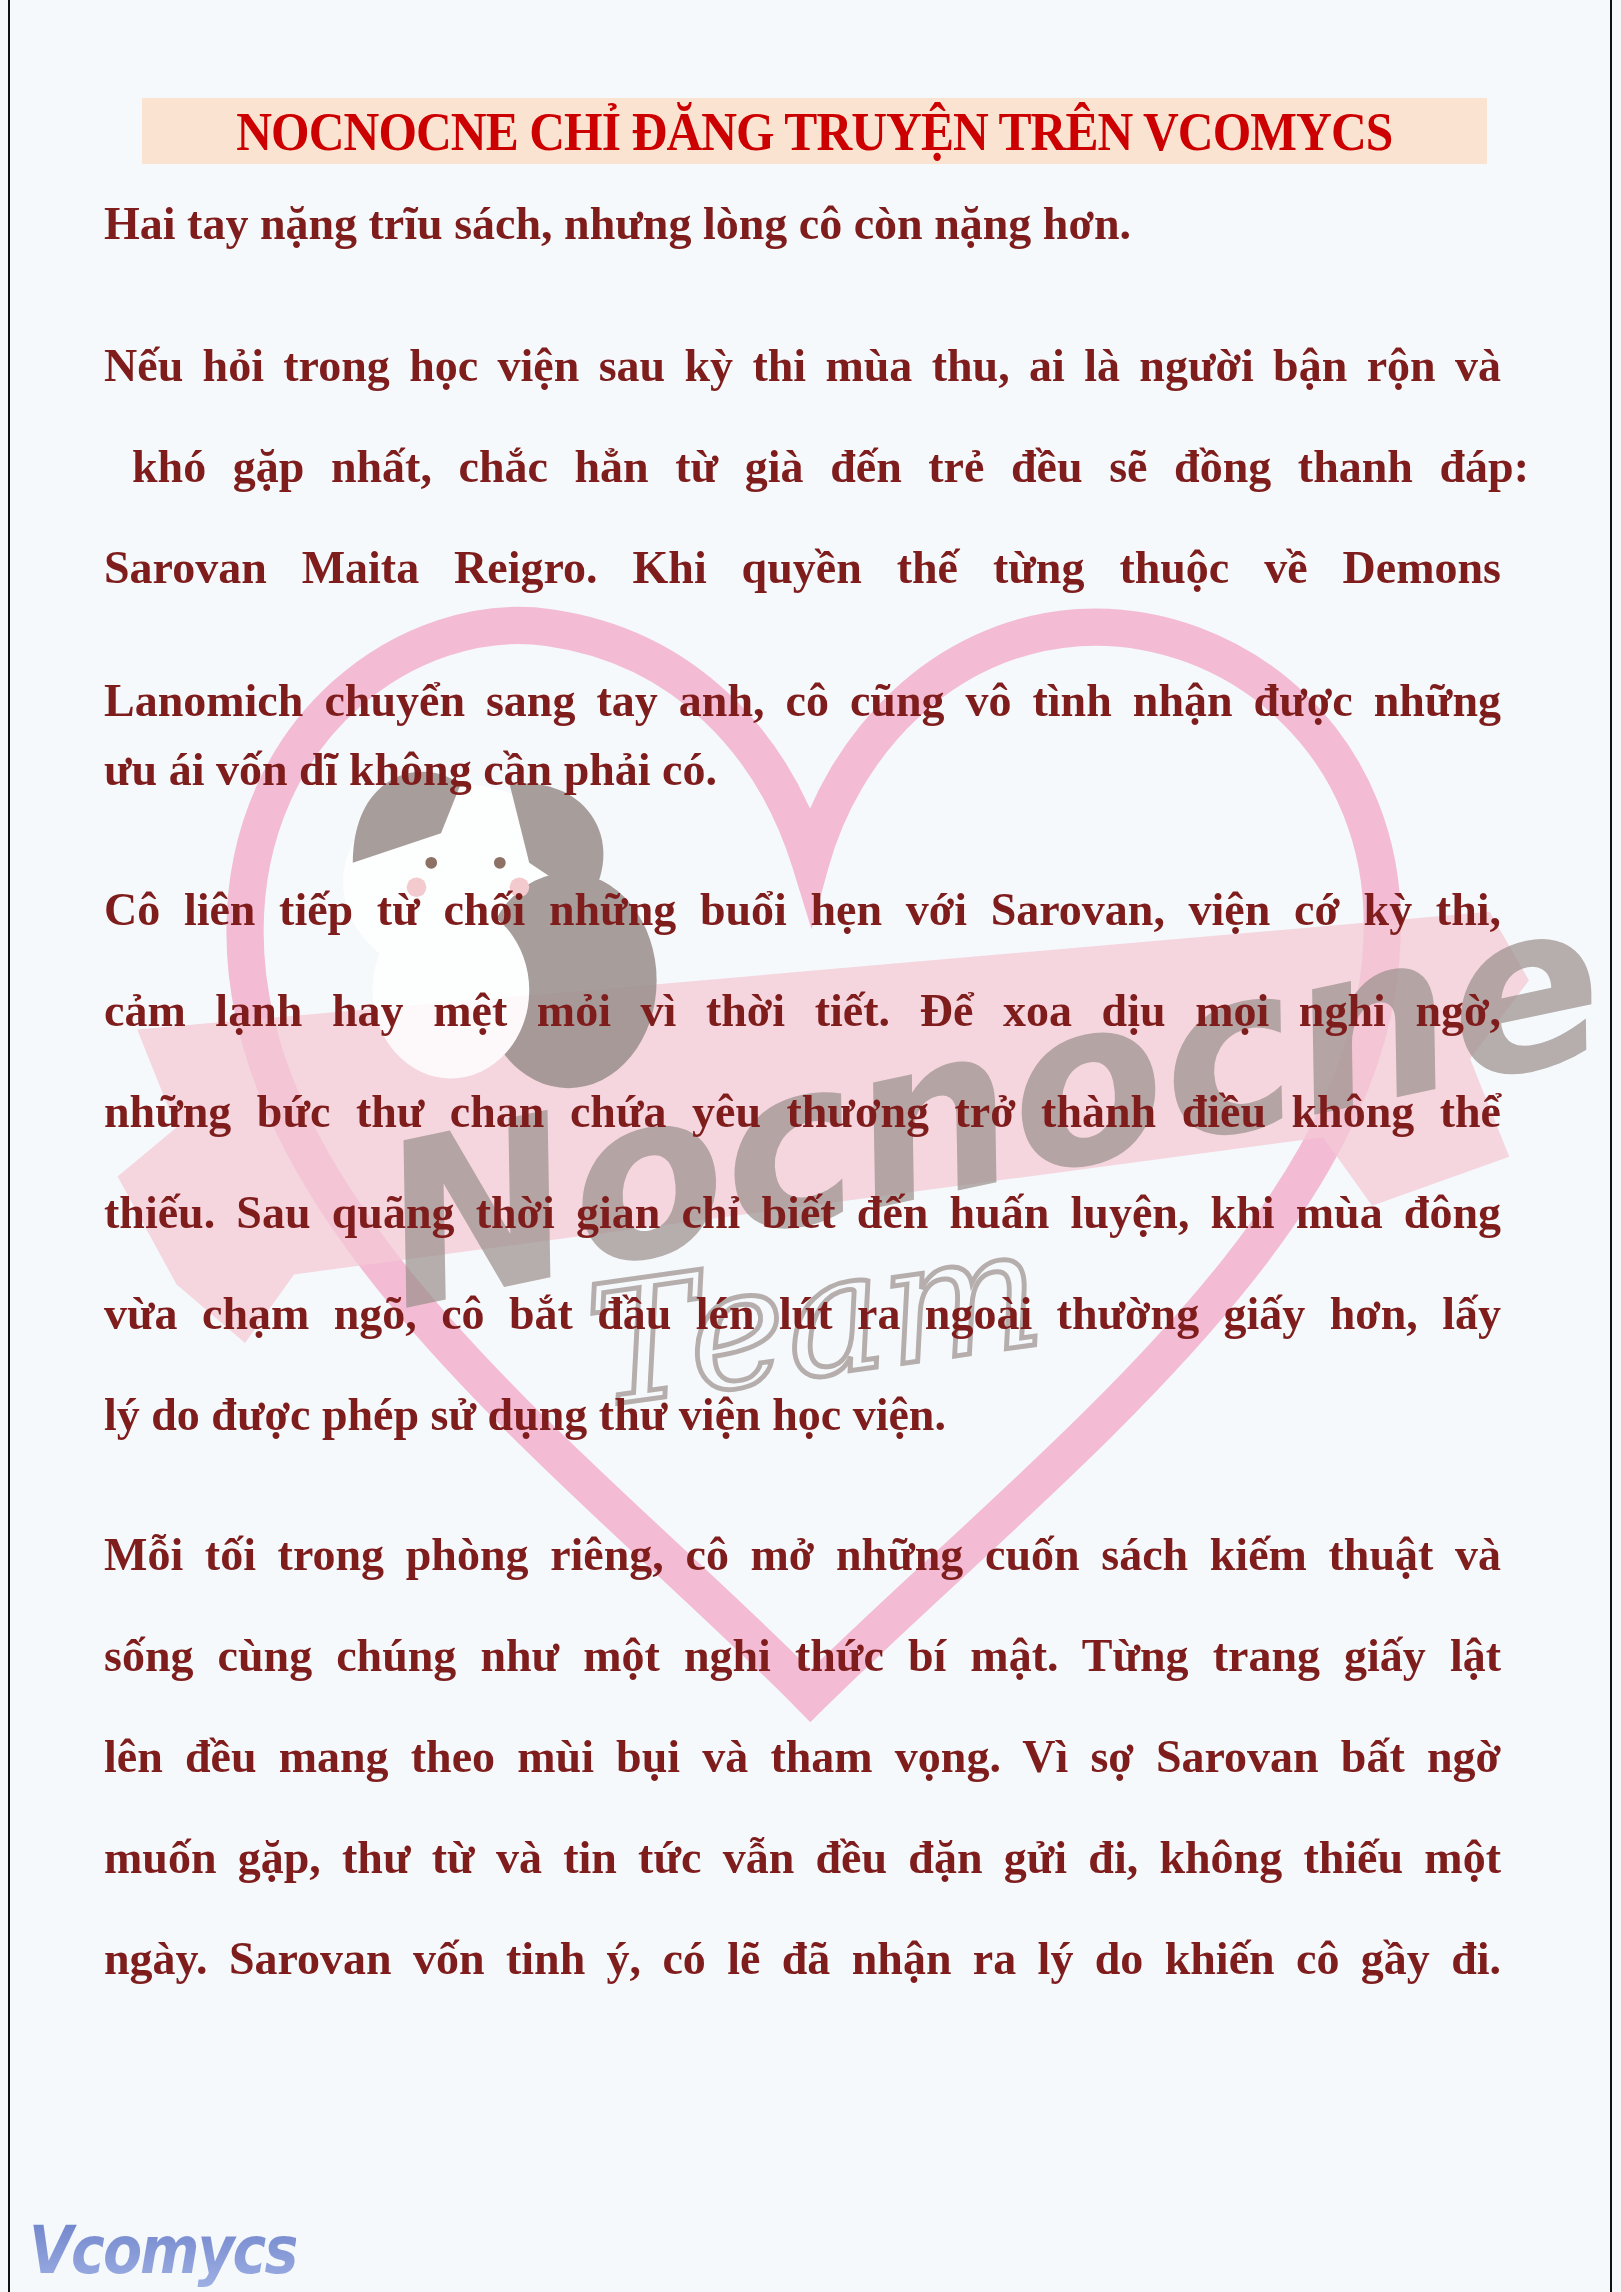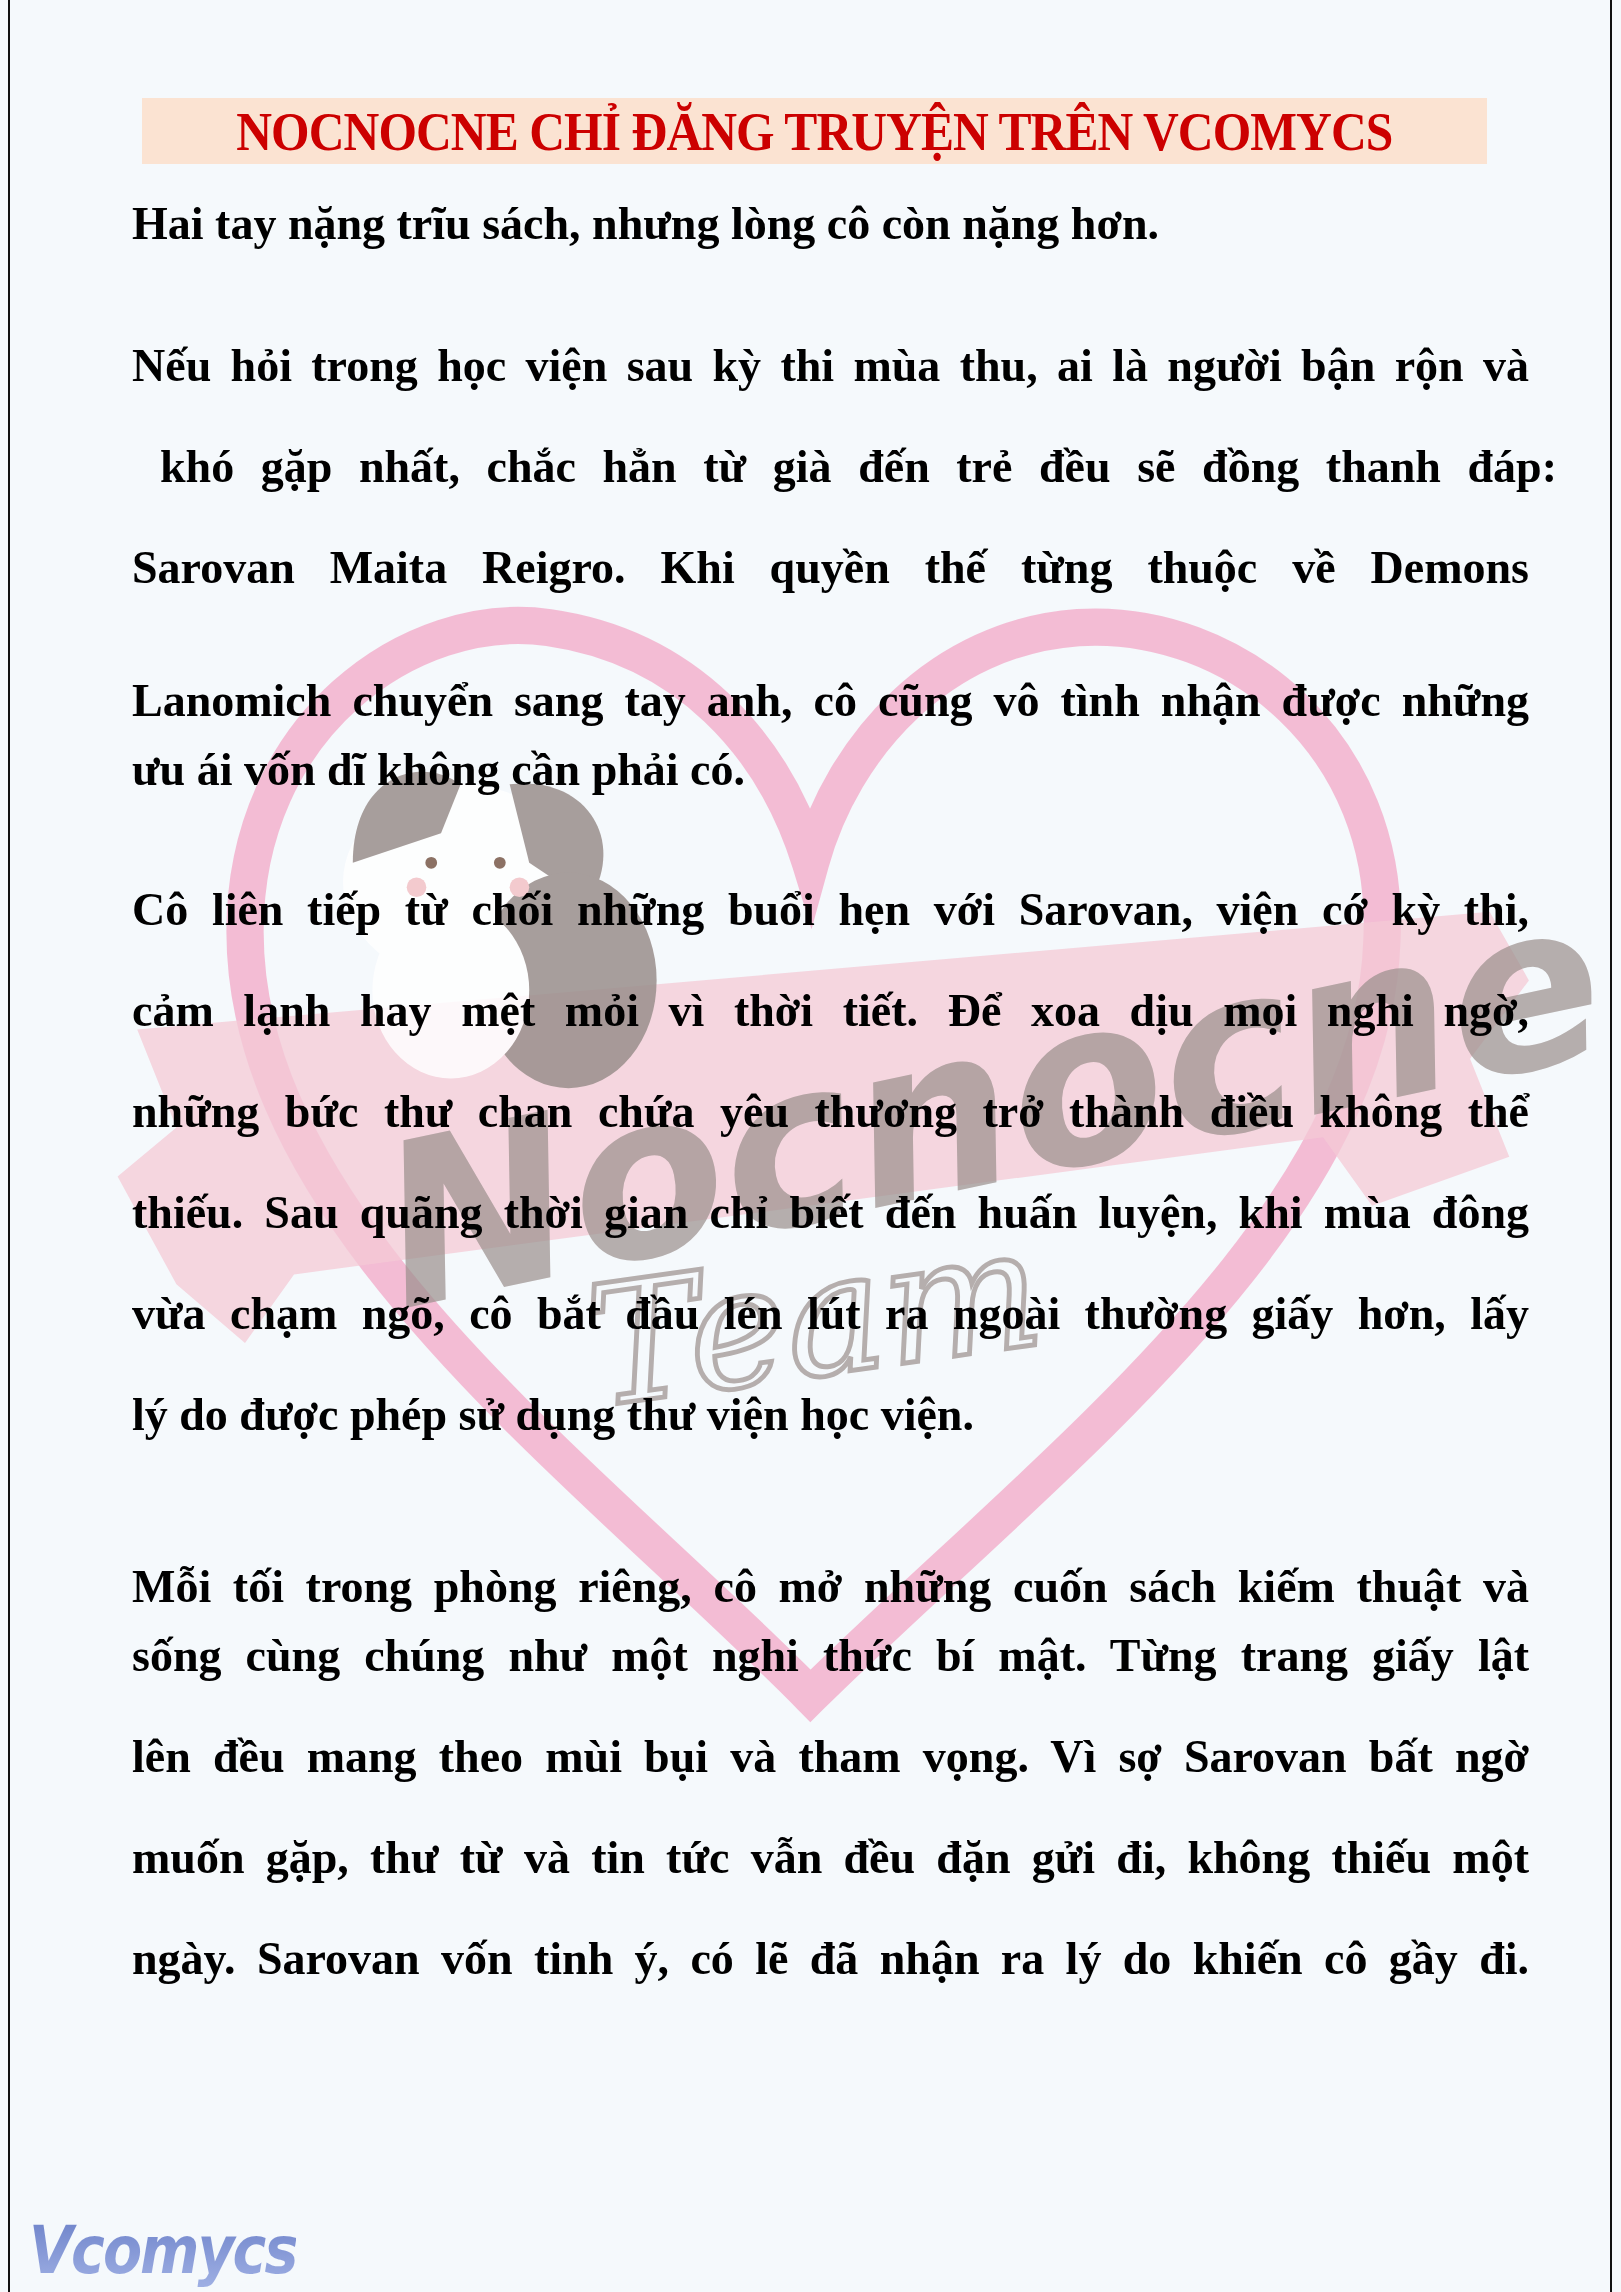--- a/index.html
+++ b/index.html
@@ -18,22 +18,22 @@
   .title-box {
     position: absolute; left: 142px; top: 98px; width: 1345px; height: 66px;
     background: #fbe3d2;
     display: flex; align-items: center; justify-content: center;
   }
   .title {
     color: #cc0000; font-weight: bold; font-size: 55px; letter-spacing: -1px;
     white-space: nowrap; transform: scaleX(0.9); transform-origin: center;
   }
   .line {
-    position: absolute; left: 132px; width: 1397px;
-    font-size: 46px; font-weight: bold; color: #000000;
+    position: absolute; left: 104px; width: 1397px;
+    font-size: 46px; font-weight: bold; color: #7f1d1d;
     white-space: nowrap; line-height: 1;
   }
   .line.just { text-align: justify; text-align-last: justify; }
   .logo {
     position: absolute; left: 29px; top: 2217px;
     font-family: "DejaVu Sans", sans-serif; font-weight: bold; font-style: italic;
     font-size: 57px; letter-spacing: -2px;
     color: #7b8fd0;
     background: linear-gradient(180deg, #6b80c8 0%, #9fb0e4 100%);
     -webkit-background-clip: text; background-clip: text; -webkit-text-fill-color: transparent;
@@ -80,20 +80,20 @@
 <div class="line just" style="top:646px;margin-top:32px;">Lanomich chuyển sang tay anh, cô cũng vô tình nhận được những</div>
 <div class="line" style="top:747px;">ưu ái vốn dĩ không cần phải có.</div>
 
 <div class="line just" style="top:887px;">Cô liên tiếp từ chối những buổi hẹn với Sarovan, viện cớ kỳ thi,</div>
 <div class="line just" style="top:988px;">cảm lạnh hay mệt mỏi vì thời tiết. Để xoa dịu mọi nghi ngờ,</div>
 <div class="line just" style="top:1089px;">những bức thư chan chứa yêu thương trở thành điều không thể</div>
 <div class="line just" style="top:1190px;">thiếu. Sau quãng thời gian chỉ biết đến huấn luyện, khi mùa đông</div>
 <div class="line just" style="top:1291px;">vừa chạm ngõ, cô bắt đầu lén lút ra ngoài thường giấy hơn, lấy</div>
 <div class="line" style="top:1392px;">lý do được phép sử dụng thư viện học viện.</div>
 
-<div class="line just" style="top:1532px;margin-top:32px;">Mỗi tối trong phòng riêng, cô mở những cuốn sách kiếm thuật và</div>
+<div class="line just" style="top:1532px;">Mỗi tối trong phòng riêng, cô mở những cuốn sách kiếm thuật và</div>
 <div class="line just" style="top:1633px;">sống cùng chúng như một nghi thức bí mật. Từng trang giấy lật</div>
 <div class="line just" style="top:1734px;">lên đều mang theo mùi bụi và tham vọng. Vì sợ Sarovan bất ngờ</div>
 <div class="line just" style="top:1835px;">muốn gặp, thư từ và tin tức vẫn đều đặn gửi đi, không thiếu một</div>
 <div class="line just" style="top:1936px;">ngày. Sarovan vốn tinh ý, có lẽ đã nhận ra lý do khiến cô gầy đi.</div>
 
 <div class="logo">Vcomycs</div>
 
 
 </body></html>

